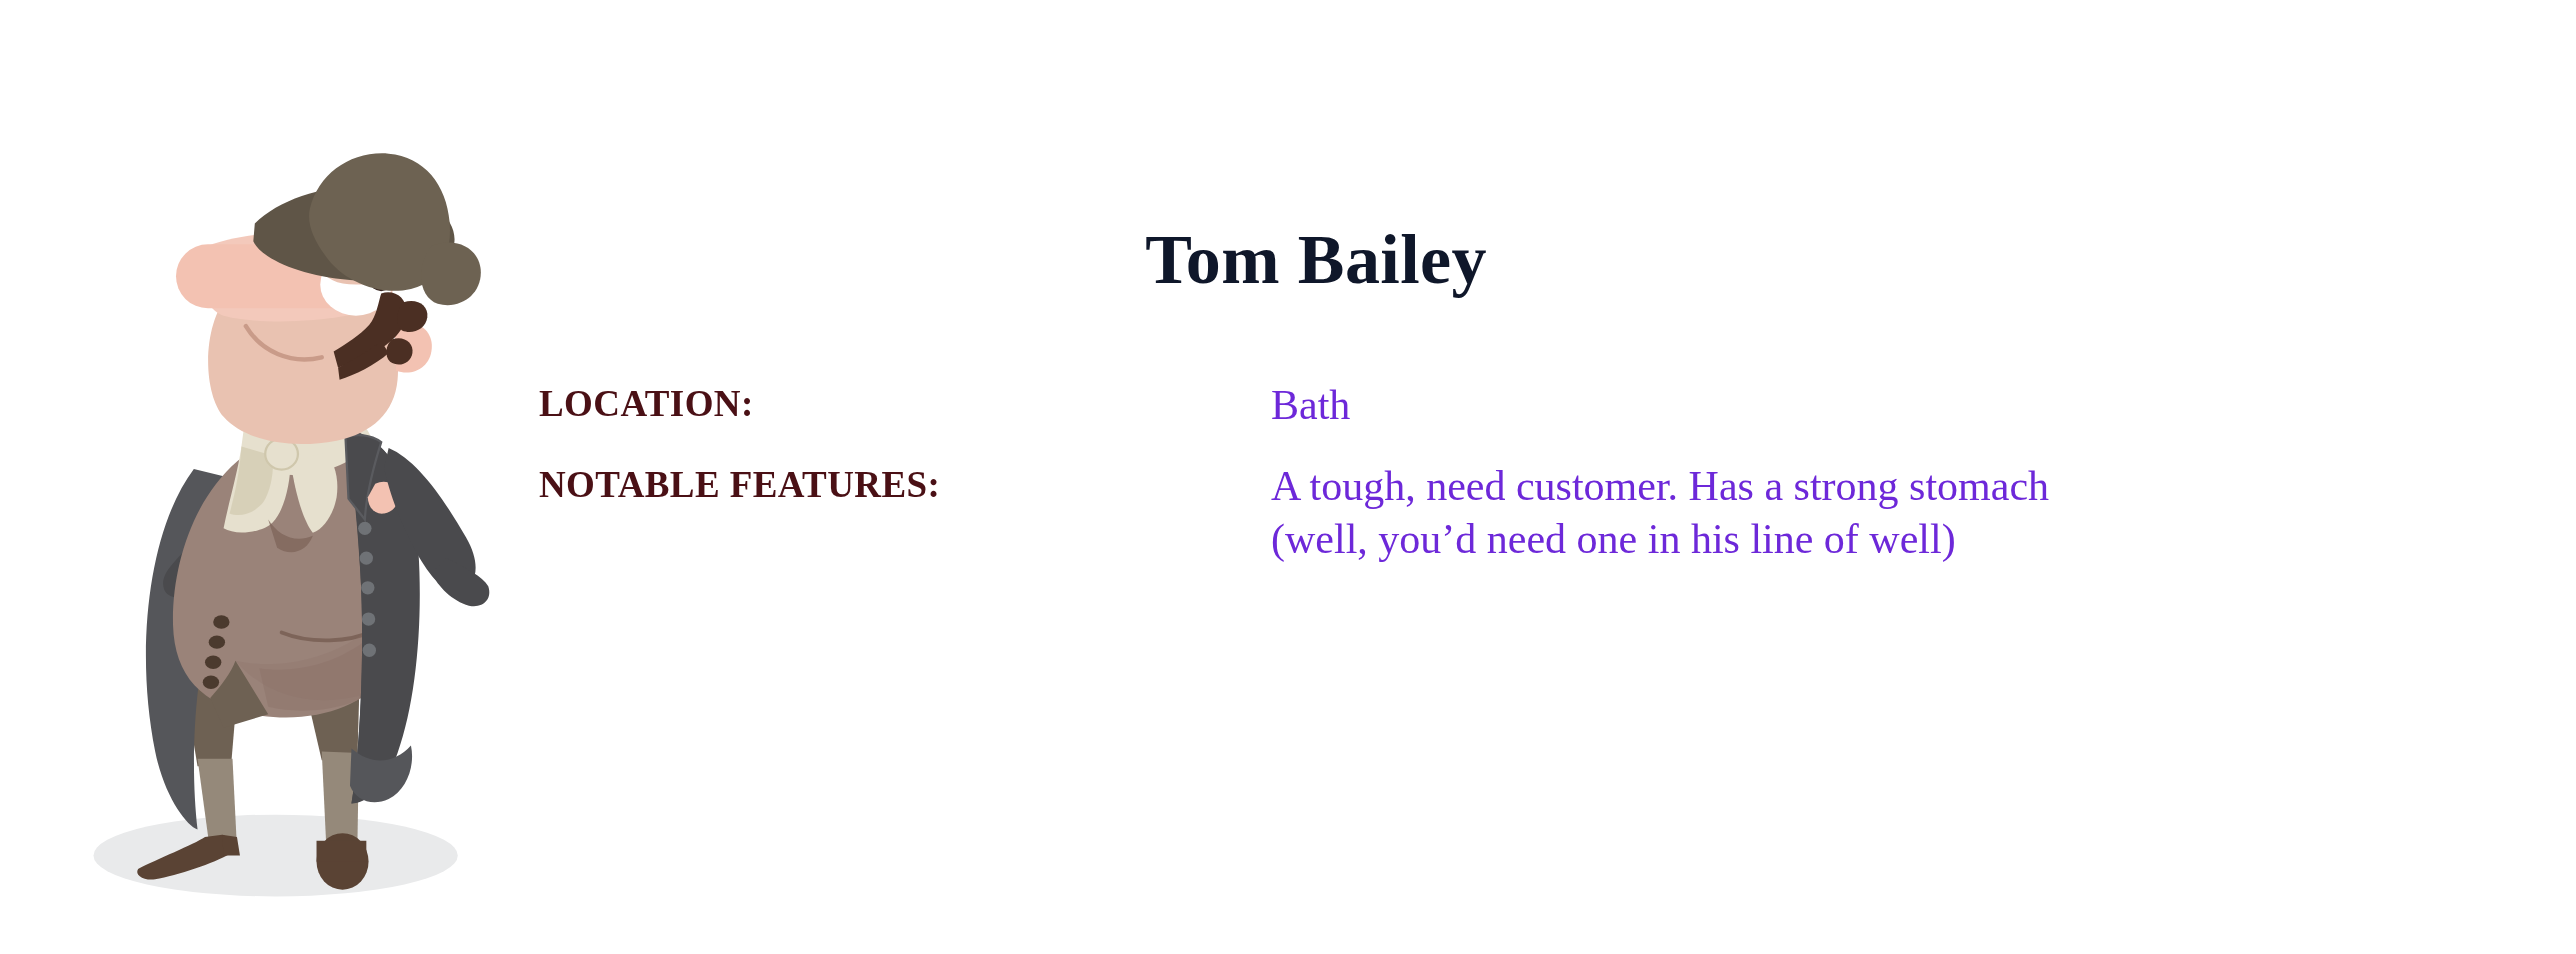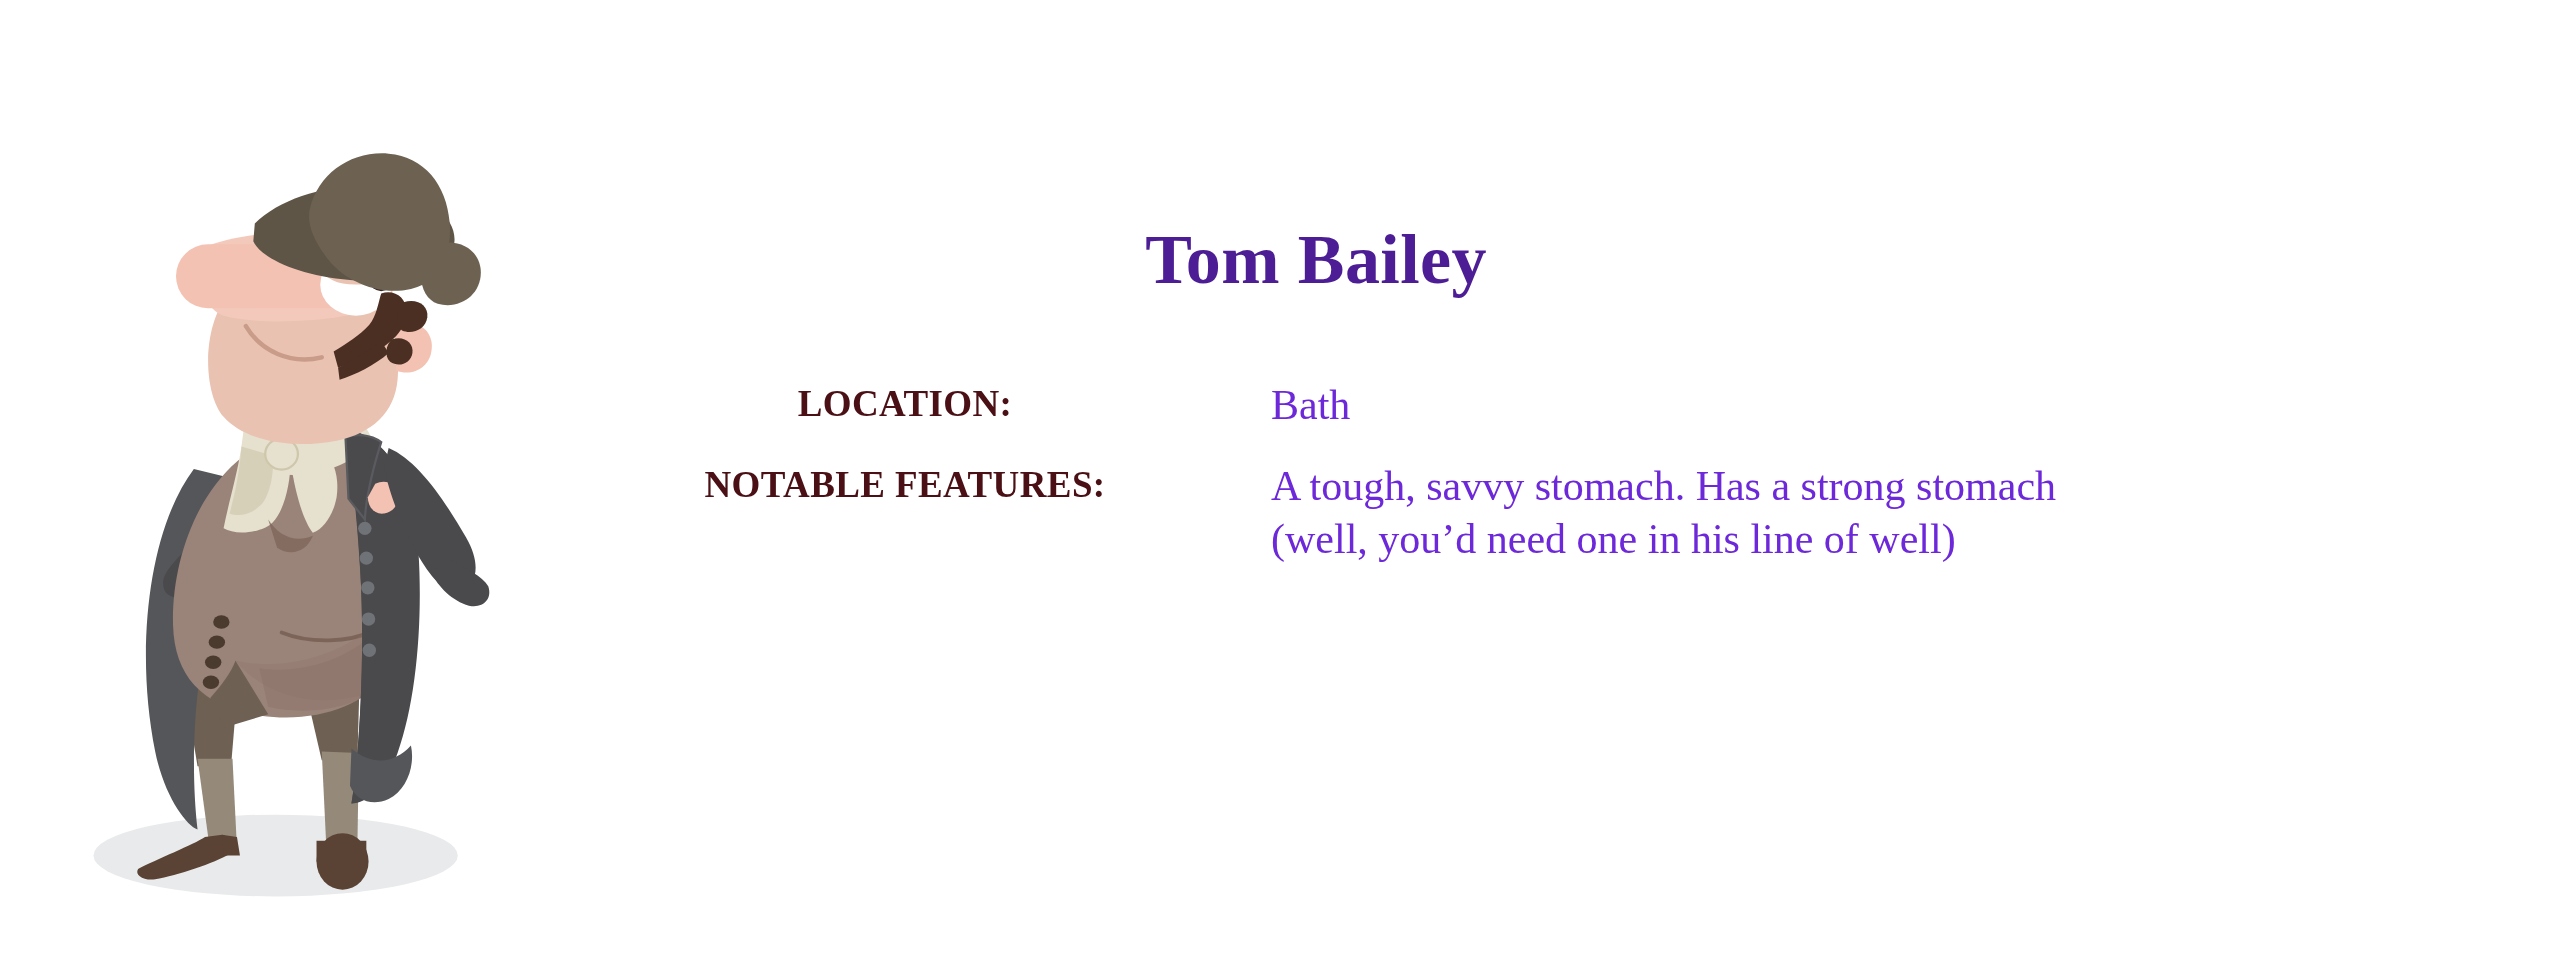--- a/index.html
+++ b/index.html
@@ -36,21 +36,21 @@
   
   #profile-title {
     position: absolute;
     left: 818px;
     top: 223px;
     width: 996px;
     text-align: center;
     font-size: 70px;
     font-weight: bold;
     letter-spacing: 0.4px;
-    color: #4c1d95;
+    color: #0f172a;
     line-height: 1.05;
     white-space: nowrap;
   }
 
   #fields {
     position: absolute;
     left: 539px;
     top: 379px;
     width: 2007px;
   }
@@ -60,21 +60,20 @@
     margin-bottom: 13.4px;
   }
   .field-label {
     flex: 0 0 732px;
     font-size: 37px;
     font-weight: bold;
     color: #4a1015;
     letter-spacing: 0.4px;
     line-height: 1.35;
     white-space: nowrap;
-    text-align: center;
   }
   .field-value {
     flex: 1 1 auto;
     font-size: 42px;
     font-weight: normal;
     color: #6d28d9;
     line-height: 1.28;
     max-width: 1234px;
   }
   .field-value .vline {
@@ -232,21 +231,21 @@
         <span class="vline">Bath</span>
       </div>
     </div>
 
     <div class="field-row">
     </div>
 
     <div class="field-row">
       <div class="field-label">NOTABLE FEATURES:</div>
       <div class="field-value">
-        <span class="vline">A tough, savvy stomach. Has a strong stomach</span>
+        <span class="vline">A tough, need customer. Has a strong stomach</span>
         <span class="vline">(well, you’d need one in his line of well)</span>
       </div>
     </div>
 
   </div>
 
 </div>
 
 
 </body></html>

